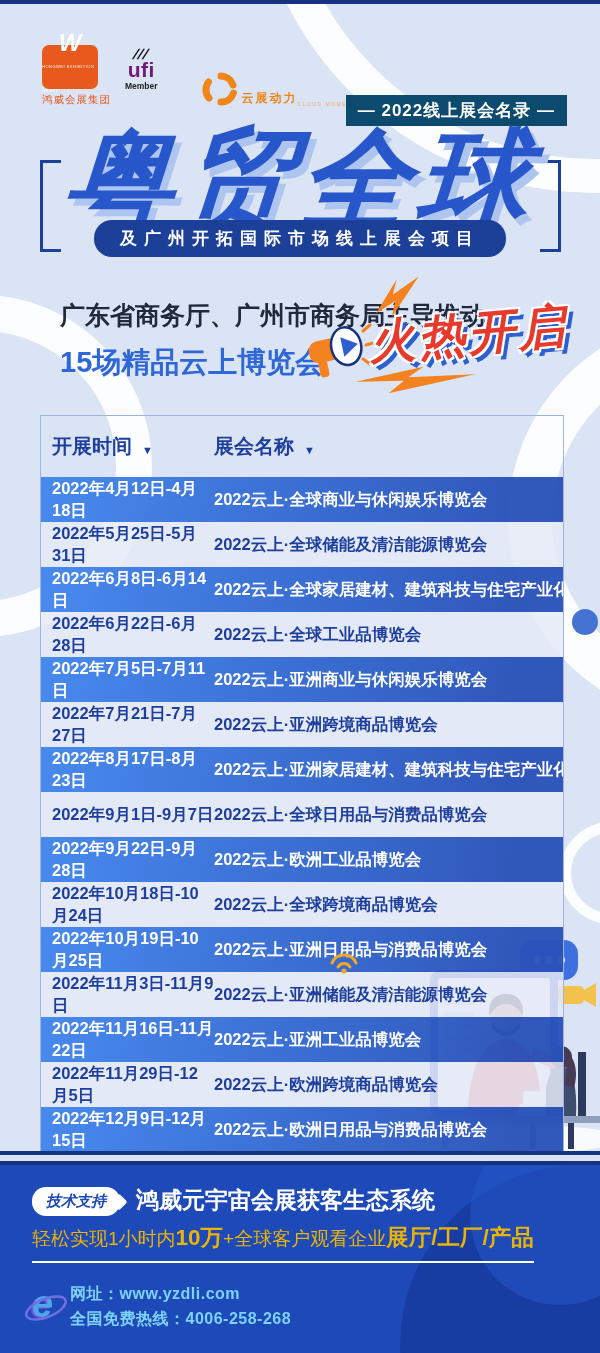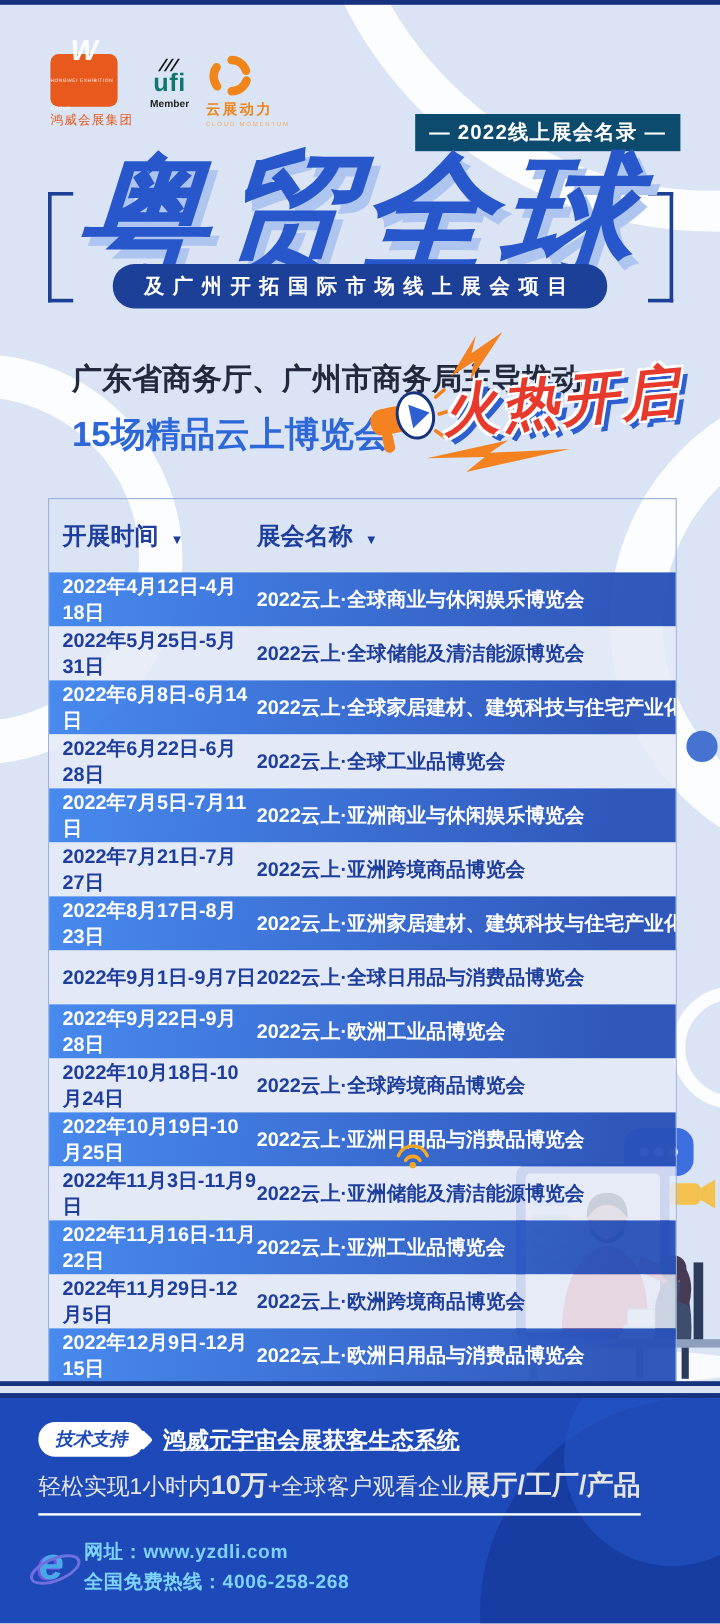--- a/index.html
+++ b/index.html
@@ -15,23 +15,23 @@
   .ringD{width:270px;height:270px;border-width:36px;left:-190px;top:295px;}
   .bluedot{position:absolute;width:26px;height:26px;border-radius:50%;background:#4673d2;left:572px;top:609px;z-index:1;}
 
   
   .logos{position:absolute;left:42px;top:45px;display:flex;gap:14px;z-index:6;}
   .logo1 .mark{width:56px;height:44px;background:#e8591d;border-radius:7px;color:#fff;display:flex;flex-direction:column;align-items:center;justify-content:center;font-weight:900;font-style:italic;font-size:24px;line-height:24px;}
   .logo1 .mark small{font-style:normal;font-weight:400;font-size:4px;letter-spacing:.5px;opacity:.9;}
   .logo1 .cap{margin-top:4px;color:#e8591d;font-size:10.5px;font-weight:400;letter-spacing:1px;text-align:left;}
   .logo2{display:flex;flex-direction:column;align-items:center;justify-content:flex-start;padding-top:4px;}
   .logo2 .slashes{color:#111;font-weight:900;font-size:14px;transform:skewX(-25deg);letter-spacing:1px;line-height:10px;}
-  .logo2 .ufi{color:#0f766e;font-weight:700;font-size:21px;line-height:22px;letter-spacing:.5px;}
+  .logo2 .ufi{color:#701a75;font-weight:700;font-size:21px;line-height:22px;letter-spacing:.5px;}
   .logo2 .member{color:#222;font-size:8.5px;font-weight:700;}
-  .logo3{display:flex;flex-direction:column;align-items:flex-start;}
+  .logo3{display:flex;flex-direction:row;align-items:flex-end;margin-left:28px;}
   .logo3 .cap{color:#f08519;font-size:12px;font-weight:700;letter-spacing:2px;margin-top:2px;}
   .logo3 .sub{color:#f3a95e;font-size:5px;letter-spacing:1.5px;margin-top:1px;}
 
   
   .dirbadge{position:absolute;top:95px;right:33px;background:#0c4a6e;color:#fff;font-size:17px;font-weight:700;padding:4px 12px;letter-spacing:1px;z-index:6;white-space:nowrap;}
   .maintitle{position:absolute;left:0;top:124px;width:600px;text-align:center;font-size:110px;line-height:112px;font-weight:900;font-style:italic;letter-spacing:8px;color:#2857cc;text-shadow:6px 7px 0 #aec5f0;z-index:6;white-space:nowrap;transform:skewX(-4deg);}
   .bk{position:absolute;width:18px;height:86px;border:3px solid #1c3f97;z-index:6;top:160px;}
   .bk.l{left:40px;border-right:none;}
   .bk.r{left:540px;border-left:none;}
   .subpill{position:absolute;top:220px;left:50%;transform:translateX(-50%);background:#1c3f97;color:#fff;border-radius:18px;padding:7px 26px;font-size:17px;font-weight:700;letter-spacing:7px;white-space:nowrap;z-index:7;}
@@ -65,22 +65,22 @@
   .wifi{position:absolute;left:328px;top:951px;z-index:4;}
 
   
   .sepline{position:absolute;left:0;top:1151px;width:600px;height:4px;background:#16337f;z-index:5;}
   .footer{position:absolute;left:0;top:1161px;width:600px;height:192px;background:#1d4ab8;border-top:4px solid #16337f;overflow:hidden;z-index:5;}
   .fcirc1{position:absolute;left:400px;top:0px;width:360px;height:360px;border-radius:50%;background:#17399b;opacity:.75;}
   .fcirc2{position:absolute;left:470px;top:-40px;width:180px;height:180px;border-radius:50%;background:#2455c6;opacity:.6;}
   .supportrow{position:absolute;left:32px;top:20px;display:flex;align-items:flex-end;gap:16px;}
   .sbadge{position:relative;background:#fff;color:#1d4ab8;font-weight:900;font-style:italic;font-size:15px;padding:5px 14px;border-radius:14px;white-space:nowrap;}
   .sbadge::after{content:"";position:absolute;right:-5px;top:50%;width:12px;height:12px;background:#fff;transform:translateY(-50%) rotate(45deg);border-radius:2px;}
-  .systitle{color:#fff;font-size:19px;font-weight:900;white-space:nowrap;text-decoration:underline;}
-  .benefit{position:absolute;left:32px;top:57px;color:#e5e5e5;font-size:19px;font-weight:500;white-space:nowrap;border-bottom:2px solid #fff;padding-bottom:8px;}
+  .systitle{color:#fff;font-size:23px;font-weight:900;white-space:nowrap;}
+  .benefit{position:absolute;left:32px;top:57px;color:#eab308;font-size:19px;font-weight:500;white-space:nowrap;border-bottom:2px solid #fff;padding-bottom:8px;}
   .benefit b{font-size:22.5px;font-weight:900;}
   .contact{position:absolute;left:70px;top:116px;color:#7dd3fc;}
   .contact .row{font-size:16px;font-weight:700;letter-spacing:.5px;line-height:25px;white-space:nowrap;}
   .elogo{position:absolute;left:24px;top:118px;width:44px;height:44px;}
   .elogo .e{position:absolute;left:8px;top:0px;font-size:38px;font-weight:900;font-style:italic;color:#49a8e8;text-shadow:-2px 1px 0 #7b52e0;}
   .elogo svg{position:absolute;left:0;top:6px;}
 </style>
 </head>
 <body>
 

